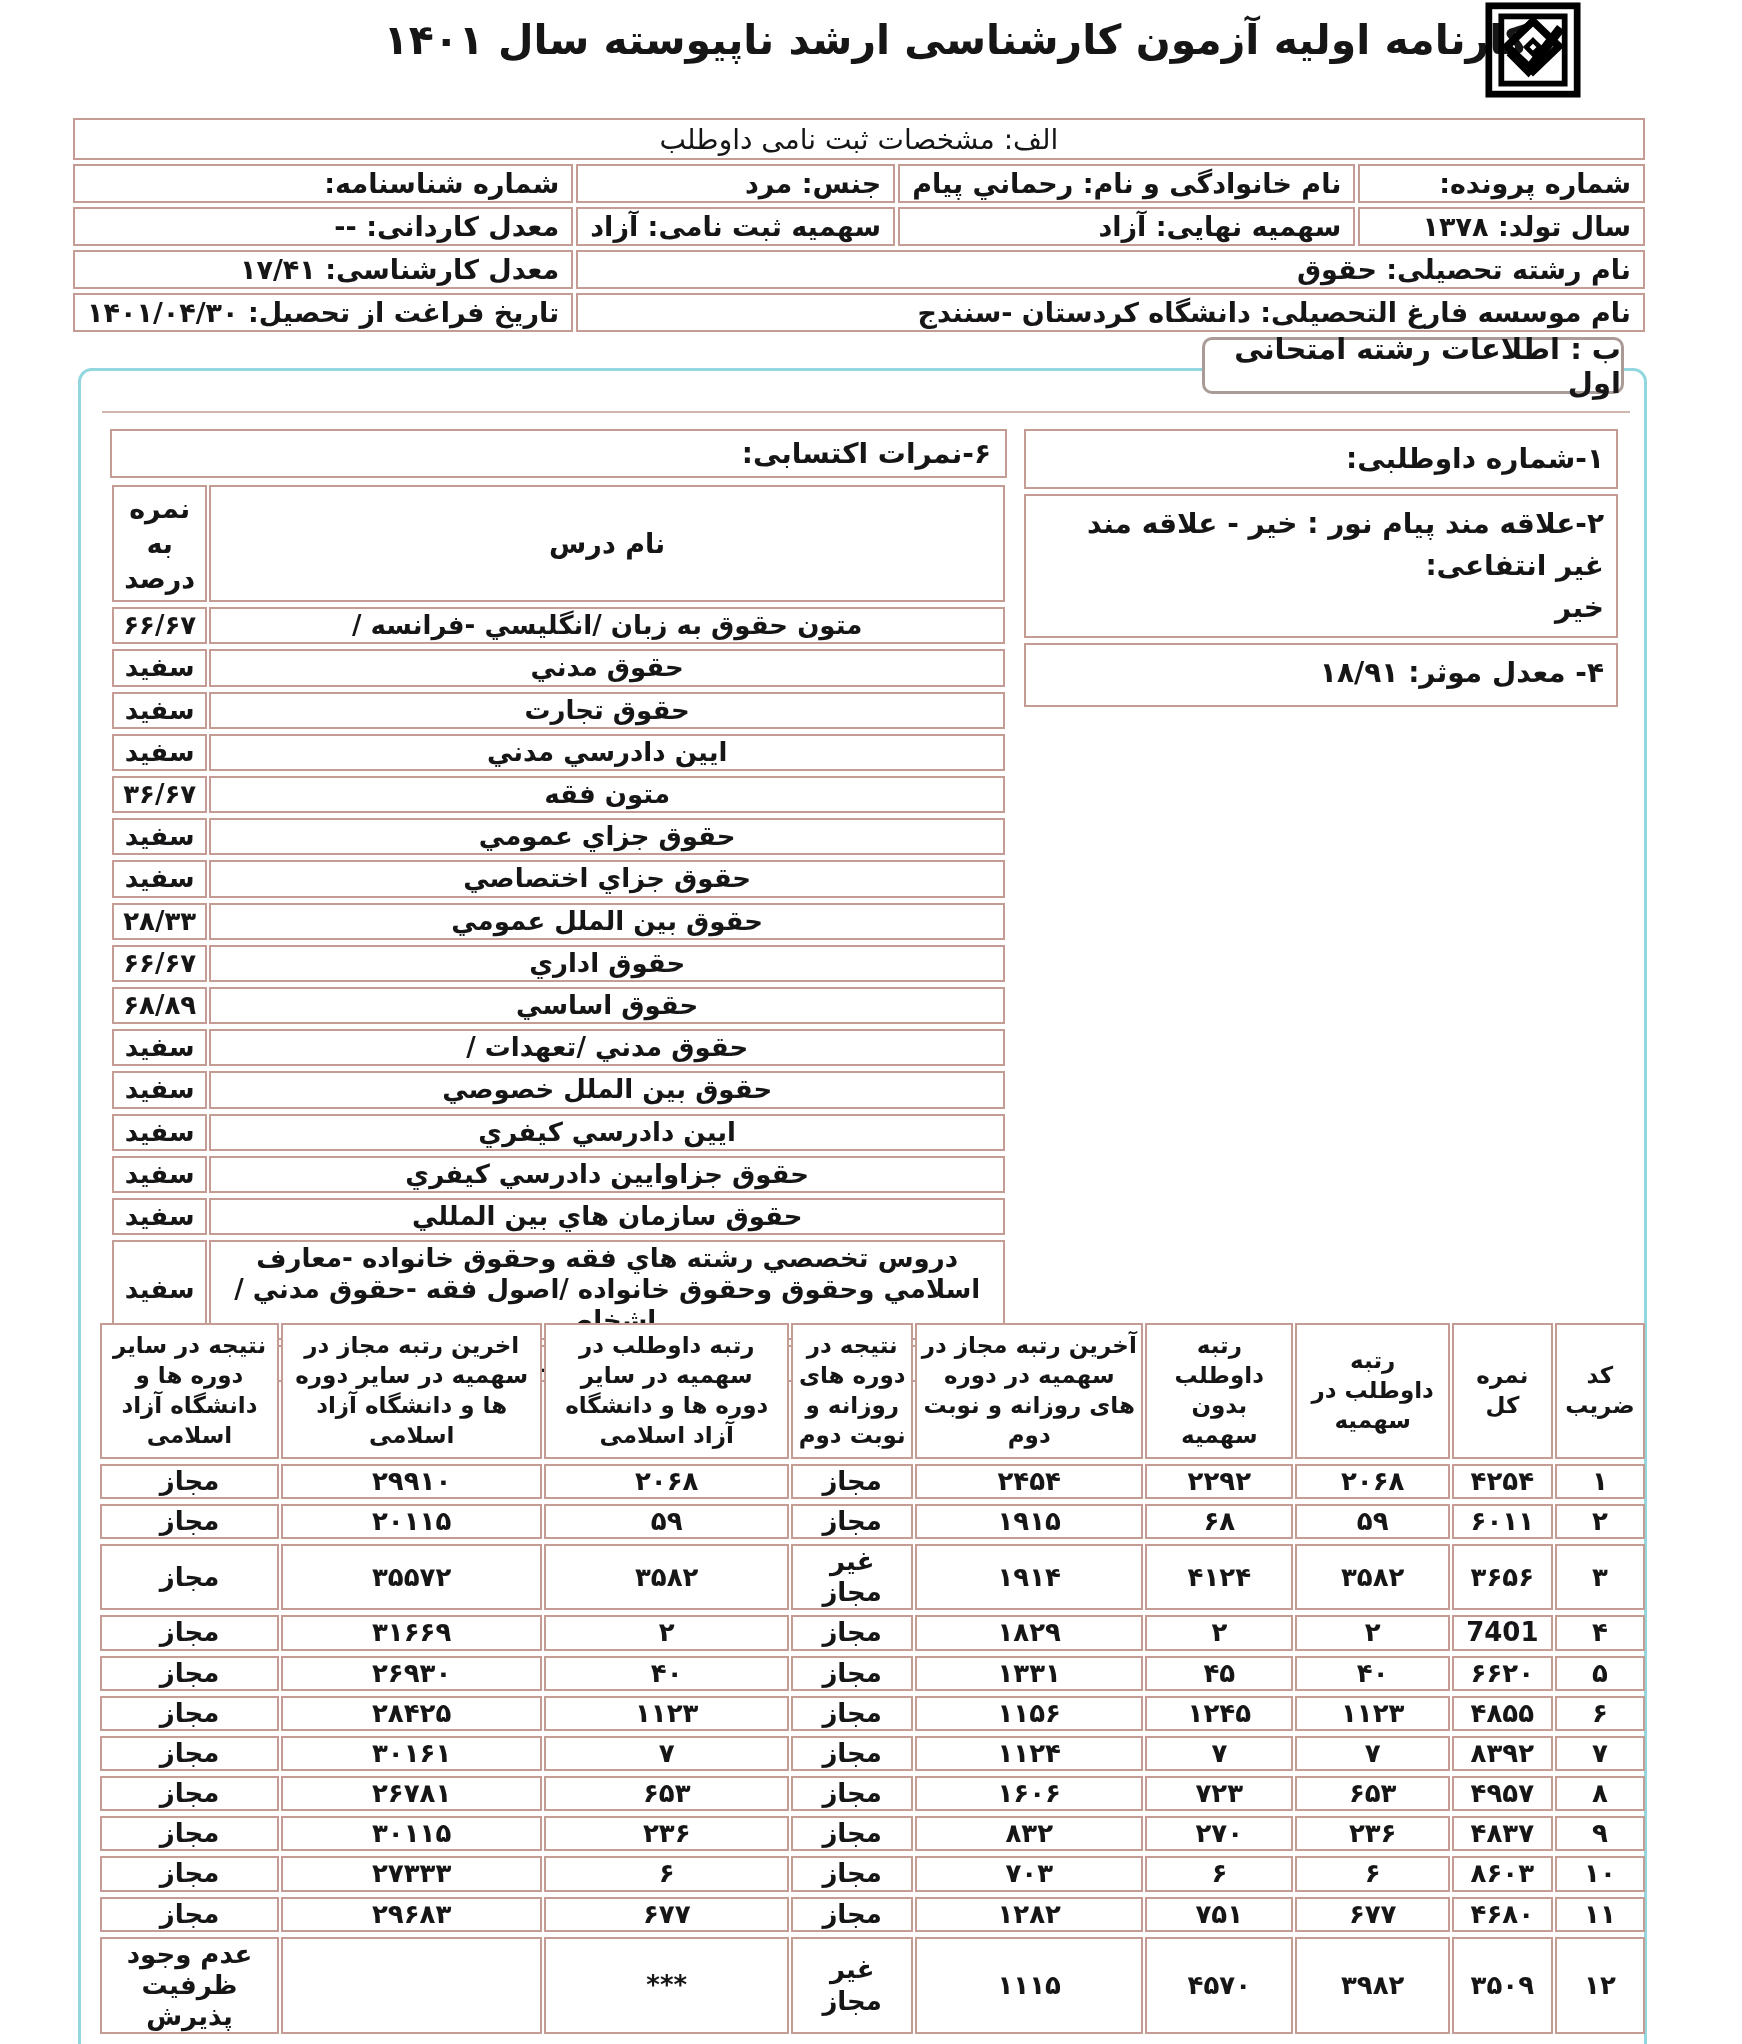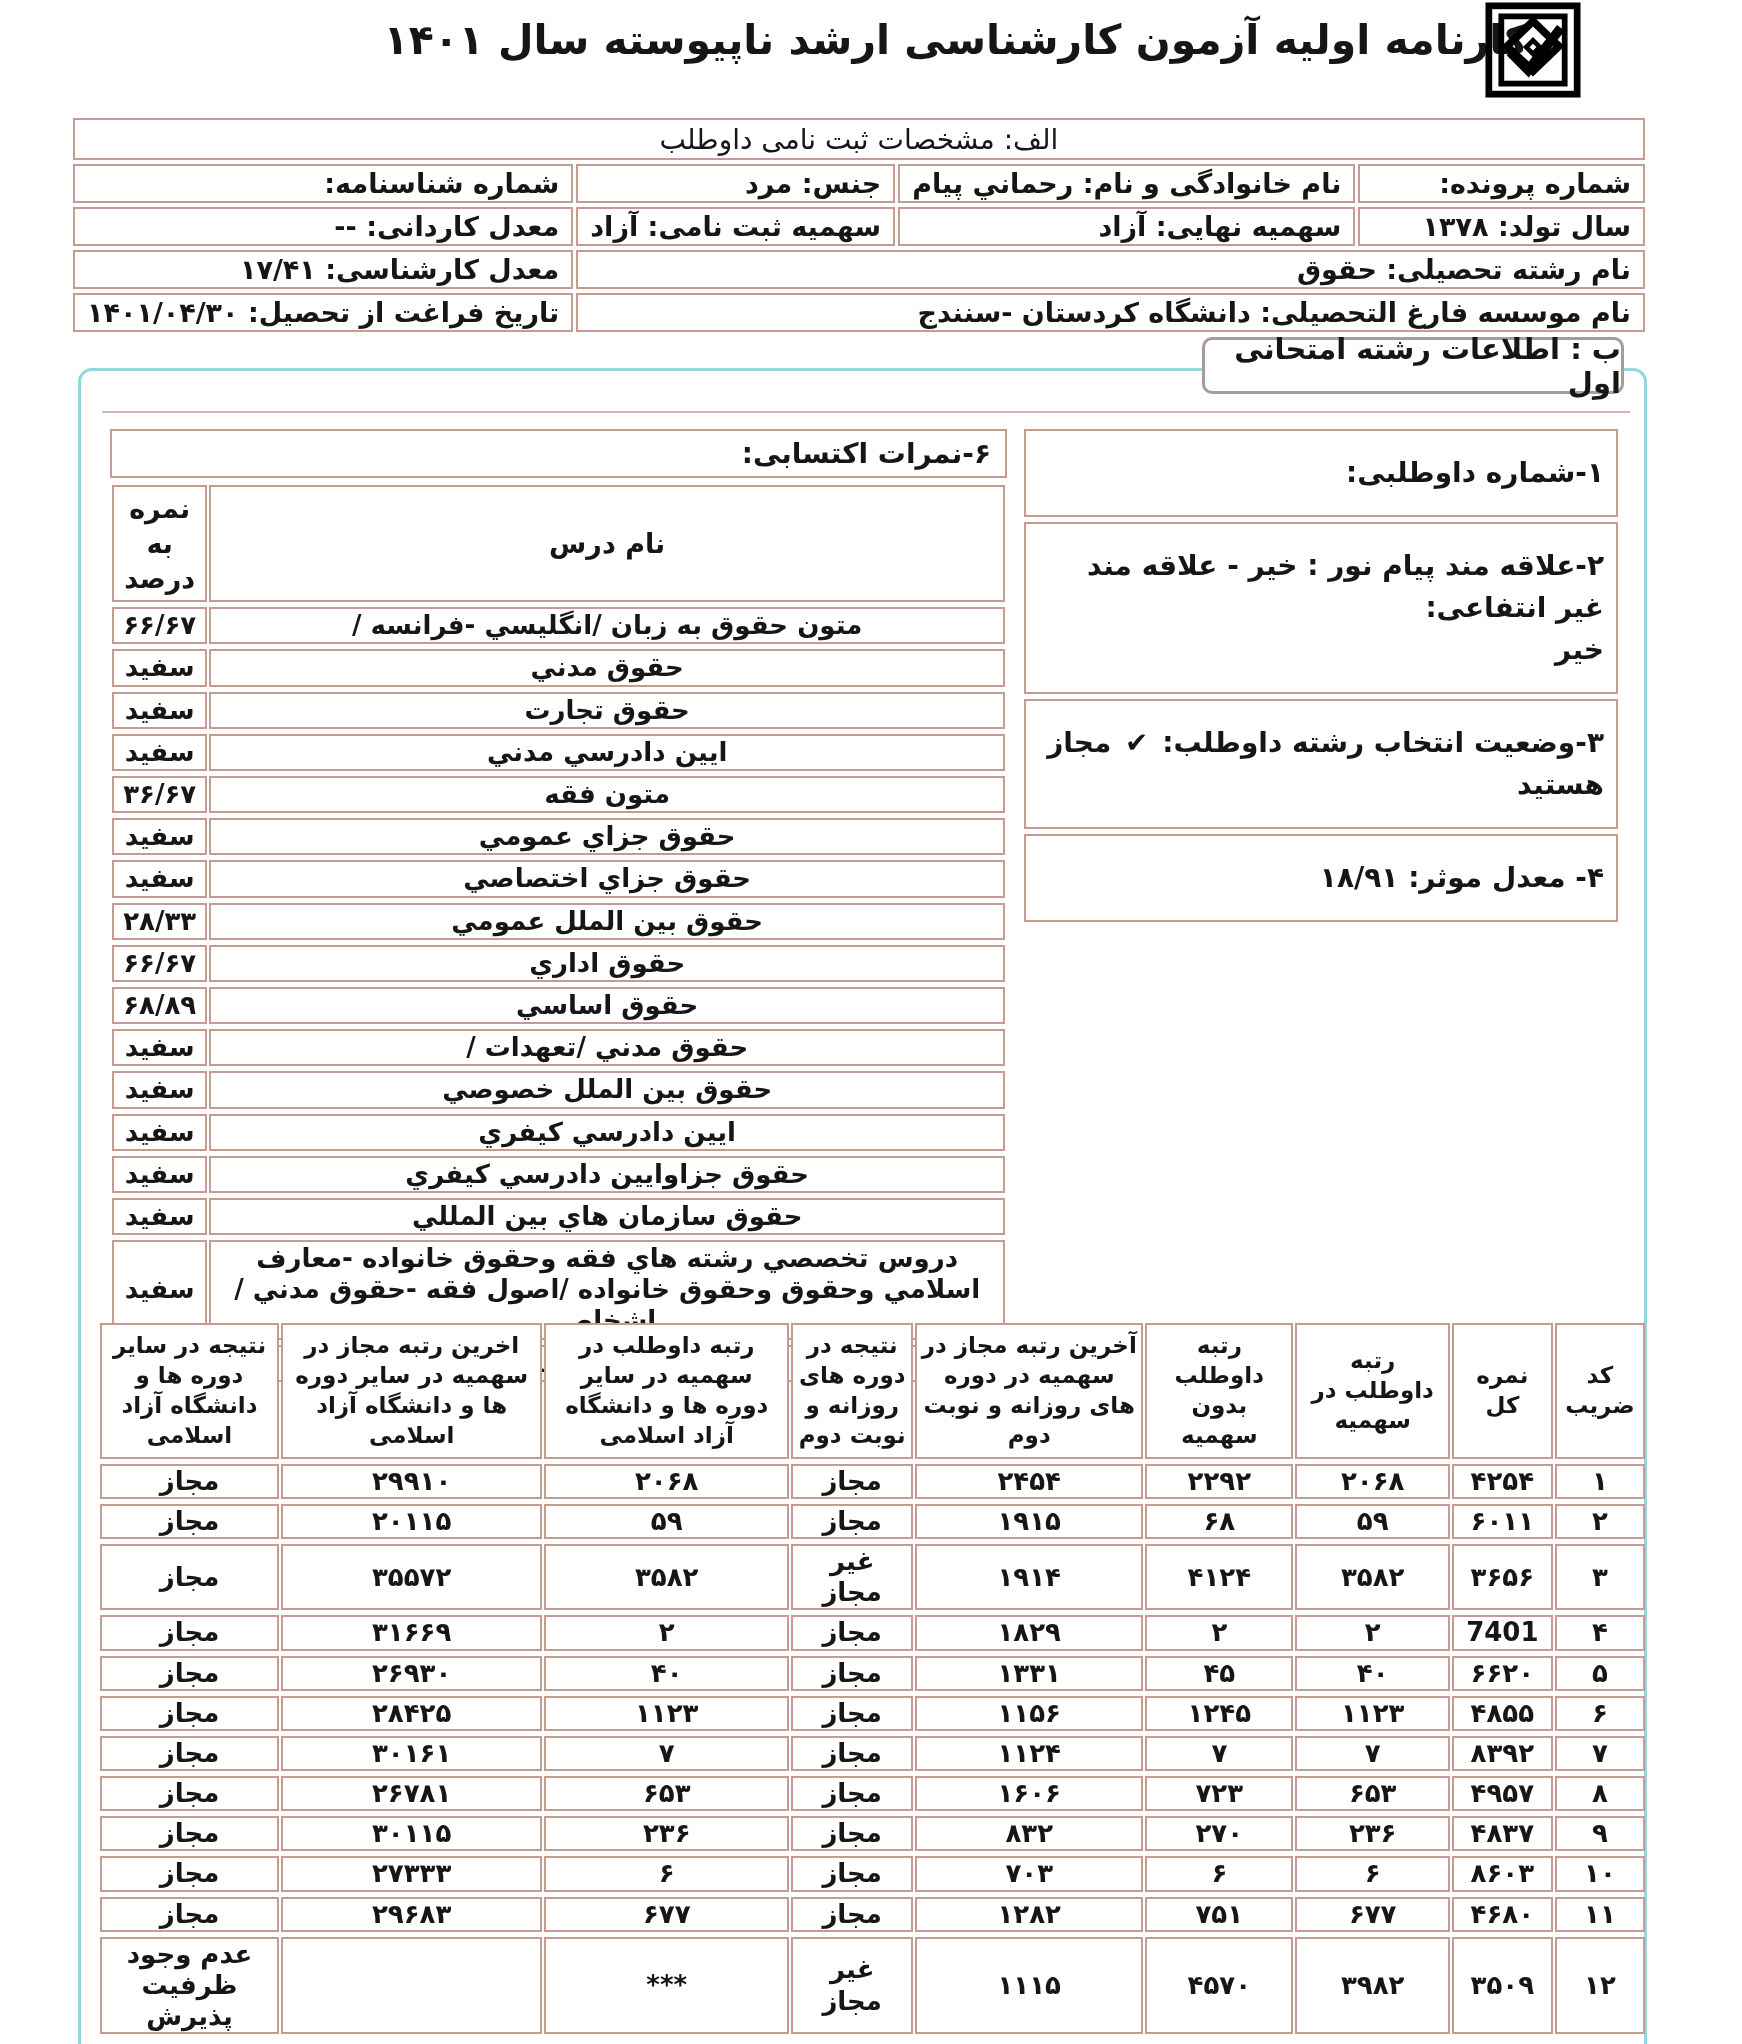--- a/index.html
+++ b/index.html
@@ -25,21 +25,21 @@
   .badge{position:absolute;top:337px;right:118px;width:422px;height:57px;background:#fff;
          border:3px solid #a99b97;border-radius:10px;z-index:5;display:flex;align-items:center;
          justify-content:center;font-size:29px;font-weight:700}
   .cyanbox{position:absolute;top:368px;left:78px;width:1569px;height:1690px;
            border:3px solid #92d6de;border-radius:14px;z-index:0;background:transparent}
   .divider{position:absolute;top:411px;left:102px;width:1528px;height:2px;background:#cfb6ae;z-index:1}
 
   
   .infobox{position:absolute;top:429px;right:124px;width:594px;z-index:2}
   .infobox .cell{border:2px solid #c49c94;background:#fff;margin-bottom:5px;
-                 padding:21px 12px;font-size:28px;font-weight:700;line-height:1.5;text-align:right}
+                 padding:7px 12px;font-size:28px;font-weight:700;line-height:1.5;text-align:right}
   .cell.h58{min-height:58px}.cell.h110{min-height:110px}.cell.h62{min-height:62px}.cell.h64{min-height:64px}
   .check{display:inline-block;padding:0 4px}
 
   
   .scores{position:absolute;top:429px;left:110px;width:897px;z-index:2}
   .scores .box-title{border:2px solid #c49c94;background:#fff;font-size:28px;font-weight:700;
                      padding:6px 14px;text-align:right}
   .scores table{margin-top:2px;border-spacing:2px 5px}
   .scores th{font-size:27px;font-weight:700;text-align:center;padding:4px 8px;height:70px;line-height:1.3}
   .scores td{font-size:26px;font-weight:700;text-align:center;padding:1px 8px;height:32px;line-height:1.2}
@@ -101,25 +101,20 @@
 <div class="cyanbox"></div>
 <div class="badge">ب : اطلاعات رشته امتحانی اول</div>
 <div class="divider"></div>
 
 <div class="infobox">
   <div class="cell h58">۱-شماره داوطلبی:</div>
   <div class="cell h110">
     <span>۲-علاقه مند پیام نور : خیر - علاقه مند غیر انتفاعی:</span>
     <br><span>خیر</span>
   </div>
-  <div class="cell h62">
-    <span>۳-وضعیت انتخاب رشته داوطلب:</span>
-    <span class="check">✔</span>
-    <span>مجاز هستید</span>
-  </div>
   <div class="cell h64">۴- معدل موثر: ۱۸/۹۱</div>
 </div>
 
 <div class="scores">
   <div class="box-title">۶-نمرات اکتسابی:</div>
   <table>
     <colgroup>
         <col style="width:89.3%">
         <col style="width:10.7%">
       </colgroup>

